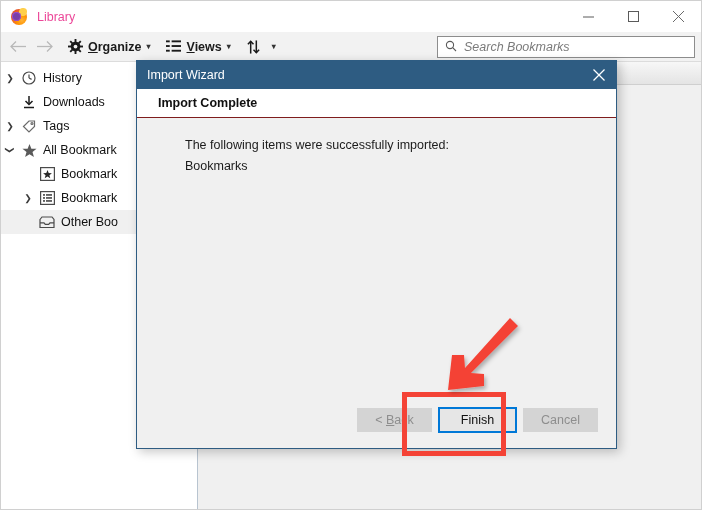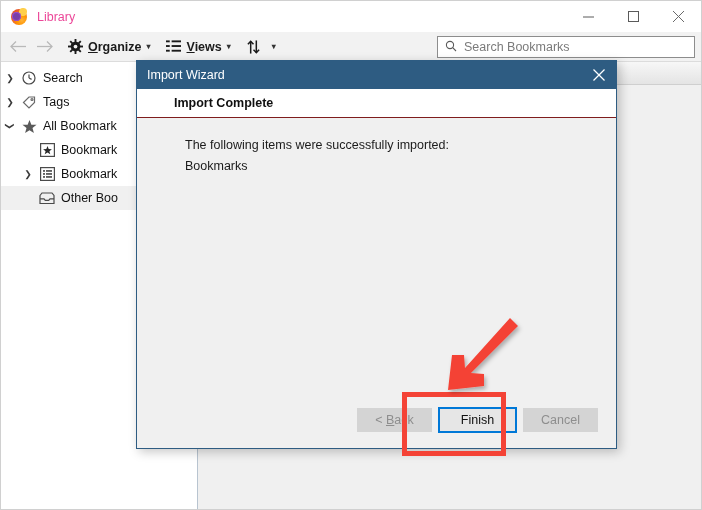--- a/index.html
+++ b/index.html
@@ -137,20 +137,21 @@
   }
   #search-icon { margin: 0 5px 0 7px; }
   #search-input {
     border: none;
     outline: none;
     font-family: "Liberation Sans", sans-serif;
     font-size: 12.5px;
     color: #555;
     width: 220px;
     background: transparent;
+    font-style: italic;
   }
   #search-input::placeholder { color: #7b7b7b; }
 
   
   #sidebar {
     position: absolute;
     left: 0; top: 61px;
     width: 197px;
     bottom: 0;
     background: #ffffff;
@@ -226,21 +227,20 @@
     width: 34px; height: 28px;
     display: flex; align-items: center; justify-content: center;
     color: #ffffff;
   }
   #dialog-header {
     height: 28px;
     background: #ffffff;
     border-bottom: 7px solid #7f1d1d;
     display: flex;
     align-items: center;
-    padding-left: 16px;
   }
   #dialog-header-text {
     margin-left: 21px;
     font-weight: bold;
     font-size: 12.5px;
     color: #101010;
   }
   #dialog-body {
     position: absolute;
     left: 0; right: 0;
@@ -414,23 +414,36 @@
 
     <div class="tree-row">
       <span class="twisty">❯</span>
       <span class="row-icon">
         <svg width="14" height="14" viewBox="0 0 14 14">
             <circle cx="7" cy="7" r="6" fill="none" stroke="#4a4a4a" stroke-width="1.2"></circle>
             <line x1="7" y1="7" x2="7" y2="3.6" stroke="#4a4a4a" stroke-width="1.2"></line>
             <line x1="7" y1="7" x2="9.6" y2="8.4" stroke="#4a4a4a" stroke-width="1.2"></line>
           </svg>
       </span>
-      <span>Search</span>
-    </div>
-
+      <span>History</span>
+    </div>
+
+    <div class="tree-row">
+      <span class="twisty none">❯</span>
+      <span class="row-icon">
+        <svg width="14" height="14" viewBox="0 0 14 14">
+            <g stroke="#1b1b1b" stroke-width="1.5" fill="none">
+              <line x1="7" y1="1" x2="7" y2="9"></line>
+              <polyline points="3.5,6 7,9.5 10.5,6"></polyline>
+              <line x1="2" y1="12.5" x2="12" y2="12.5"></line>
+            </g>
+          </svg>
+      </span>
+      <span>Downloads</span>
+    </div>
 
     <div class="tree-row">
       <span class="twisty">❯</span>
       <span class="row-icon">
         <svg width="14" height="14" viewBox="0 0 14 14">
             <g fill="none" stroke="#6a6a6a" stroke-width="1.2">
               <path d="M1.5 7.5 L7 2 L12.5 2 L12.5 7.5 L7 13 Z"></path>
               <circle cx="10" cy="4.5" r="1"></circle>
             </g>
           </svg>

